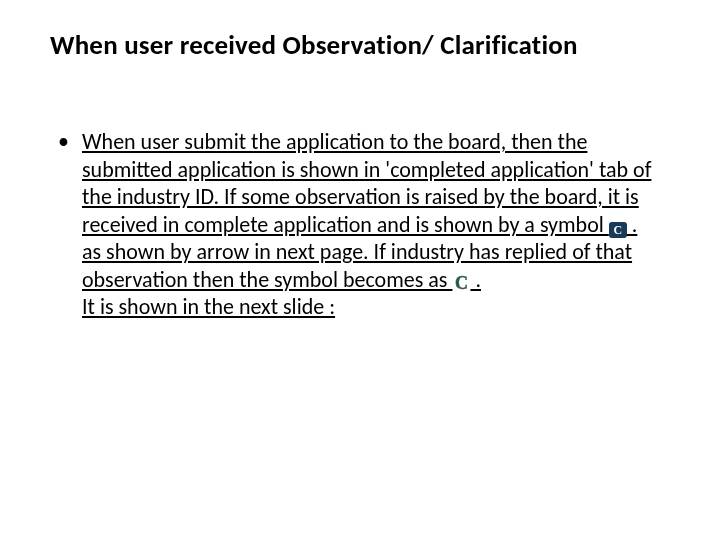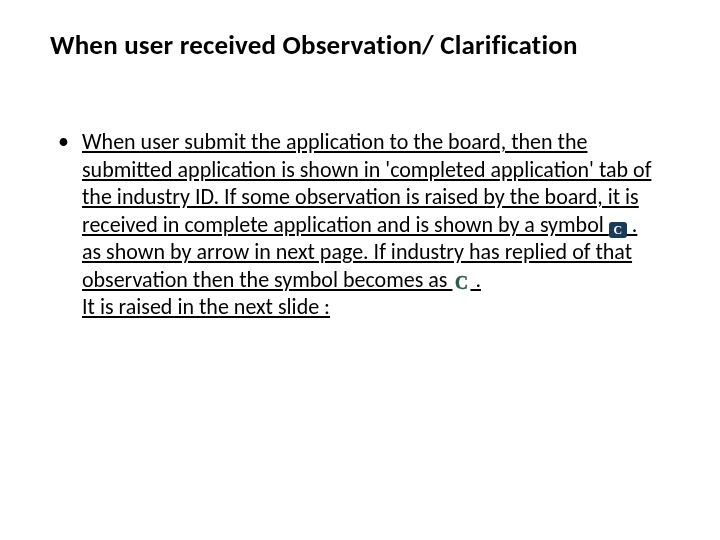--- a/index.html
+++ b/index.html
@@ -90,18 +90,18 @@
 <div class="slide">
 
   <div class="title">
     <span>When user received Observation/ Clarification</span>
   </div>
 
   <div class="body">
     <ul class="bullets">
       <li>
         <span>When user submit the application to the board, then the submitted application is shown in 'completed application' tab of the industry ID. If some observation is raised by the board, it is received in complete application and is shown by a symbol </span><span class="sym sym-filled">C</span><span> . as shown by arrow in next page. If industry has replied of that observation then the symbol becomes as </span><span class="sym sym-outline">C</span><span> .</span>
-        <span class="line">It is raised in the next slide :</span>
+        <span class="line">It is shown in the next slide :</span>
       </li>
     </ul>
   </div>
 
 </div>
 
 </body></html>

